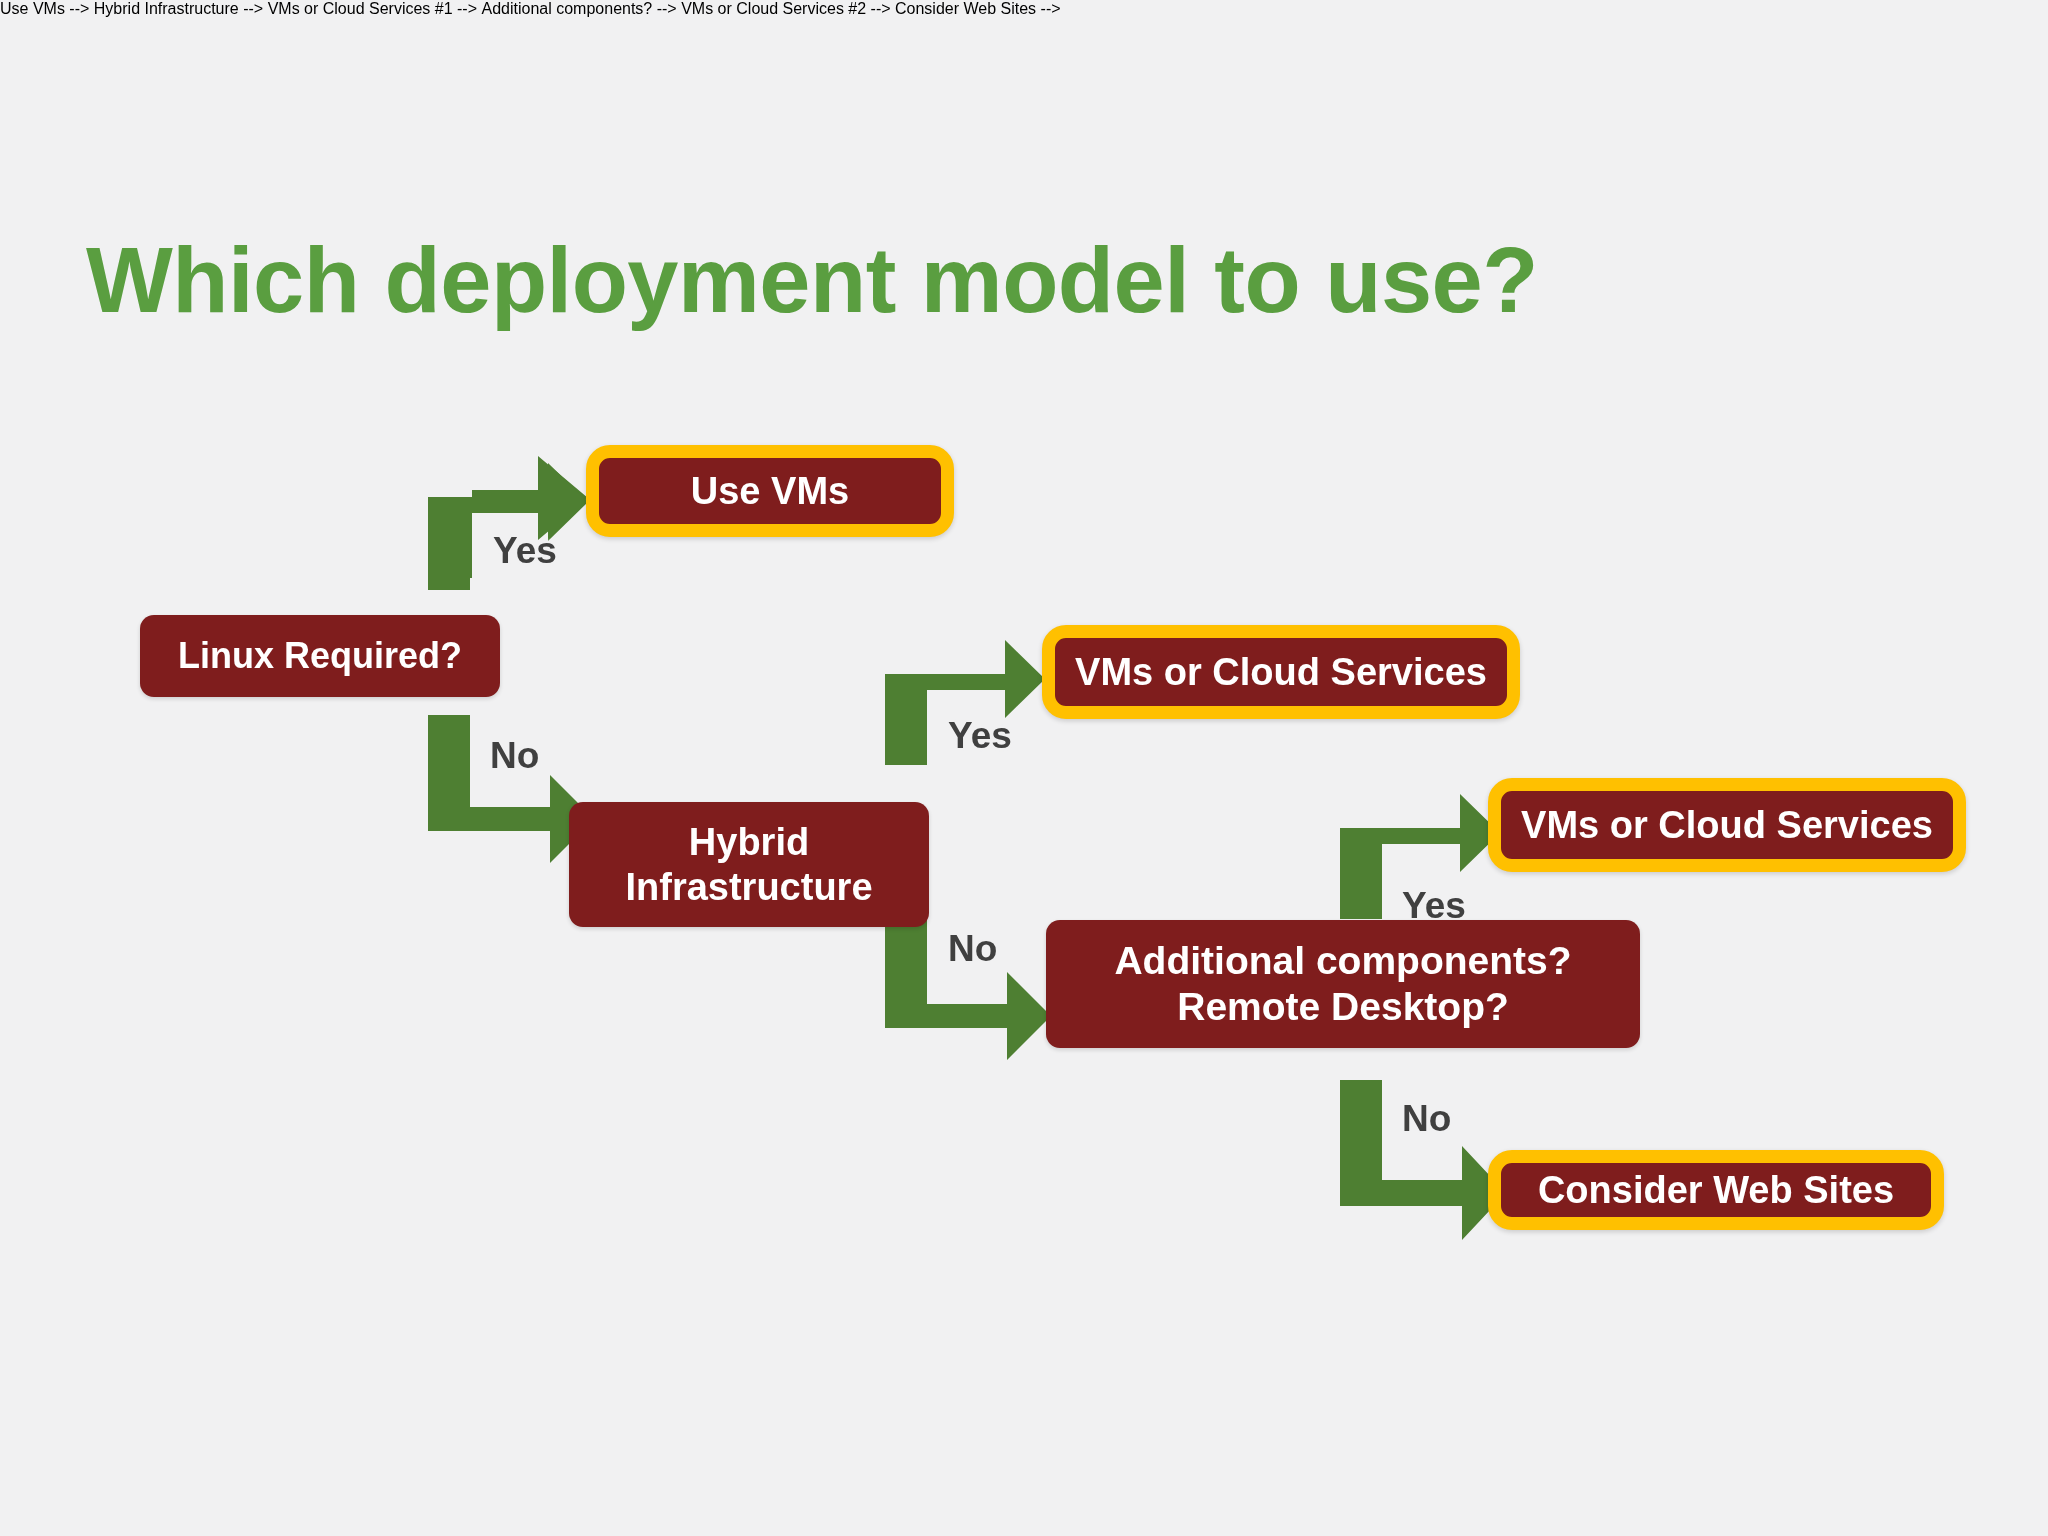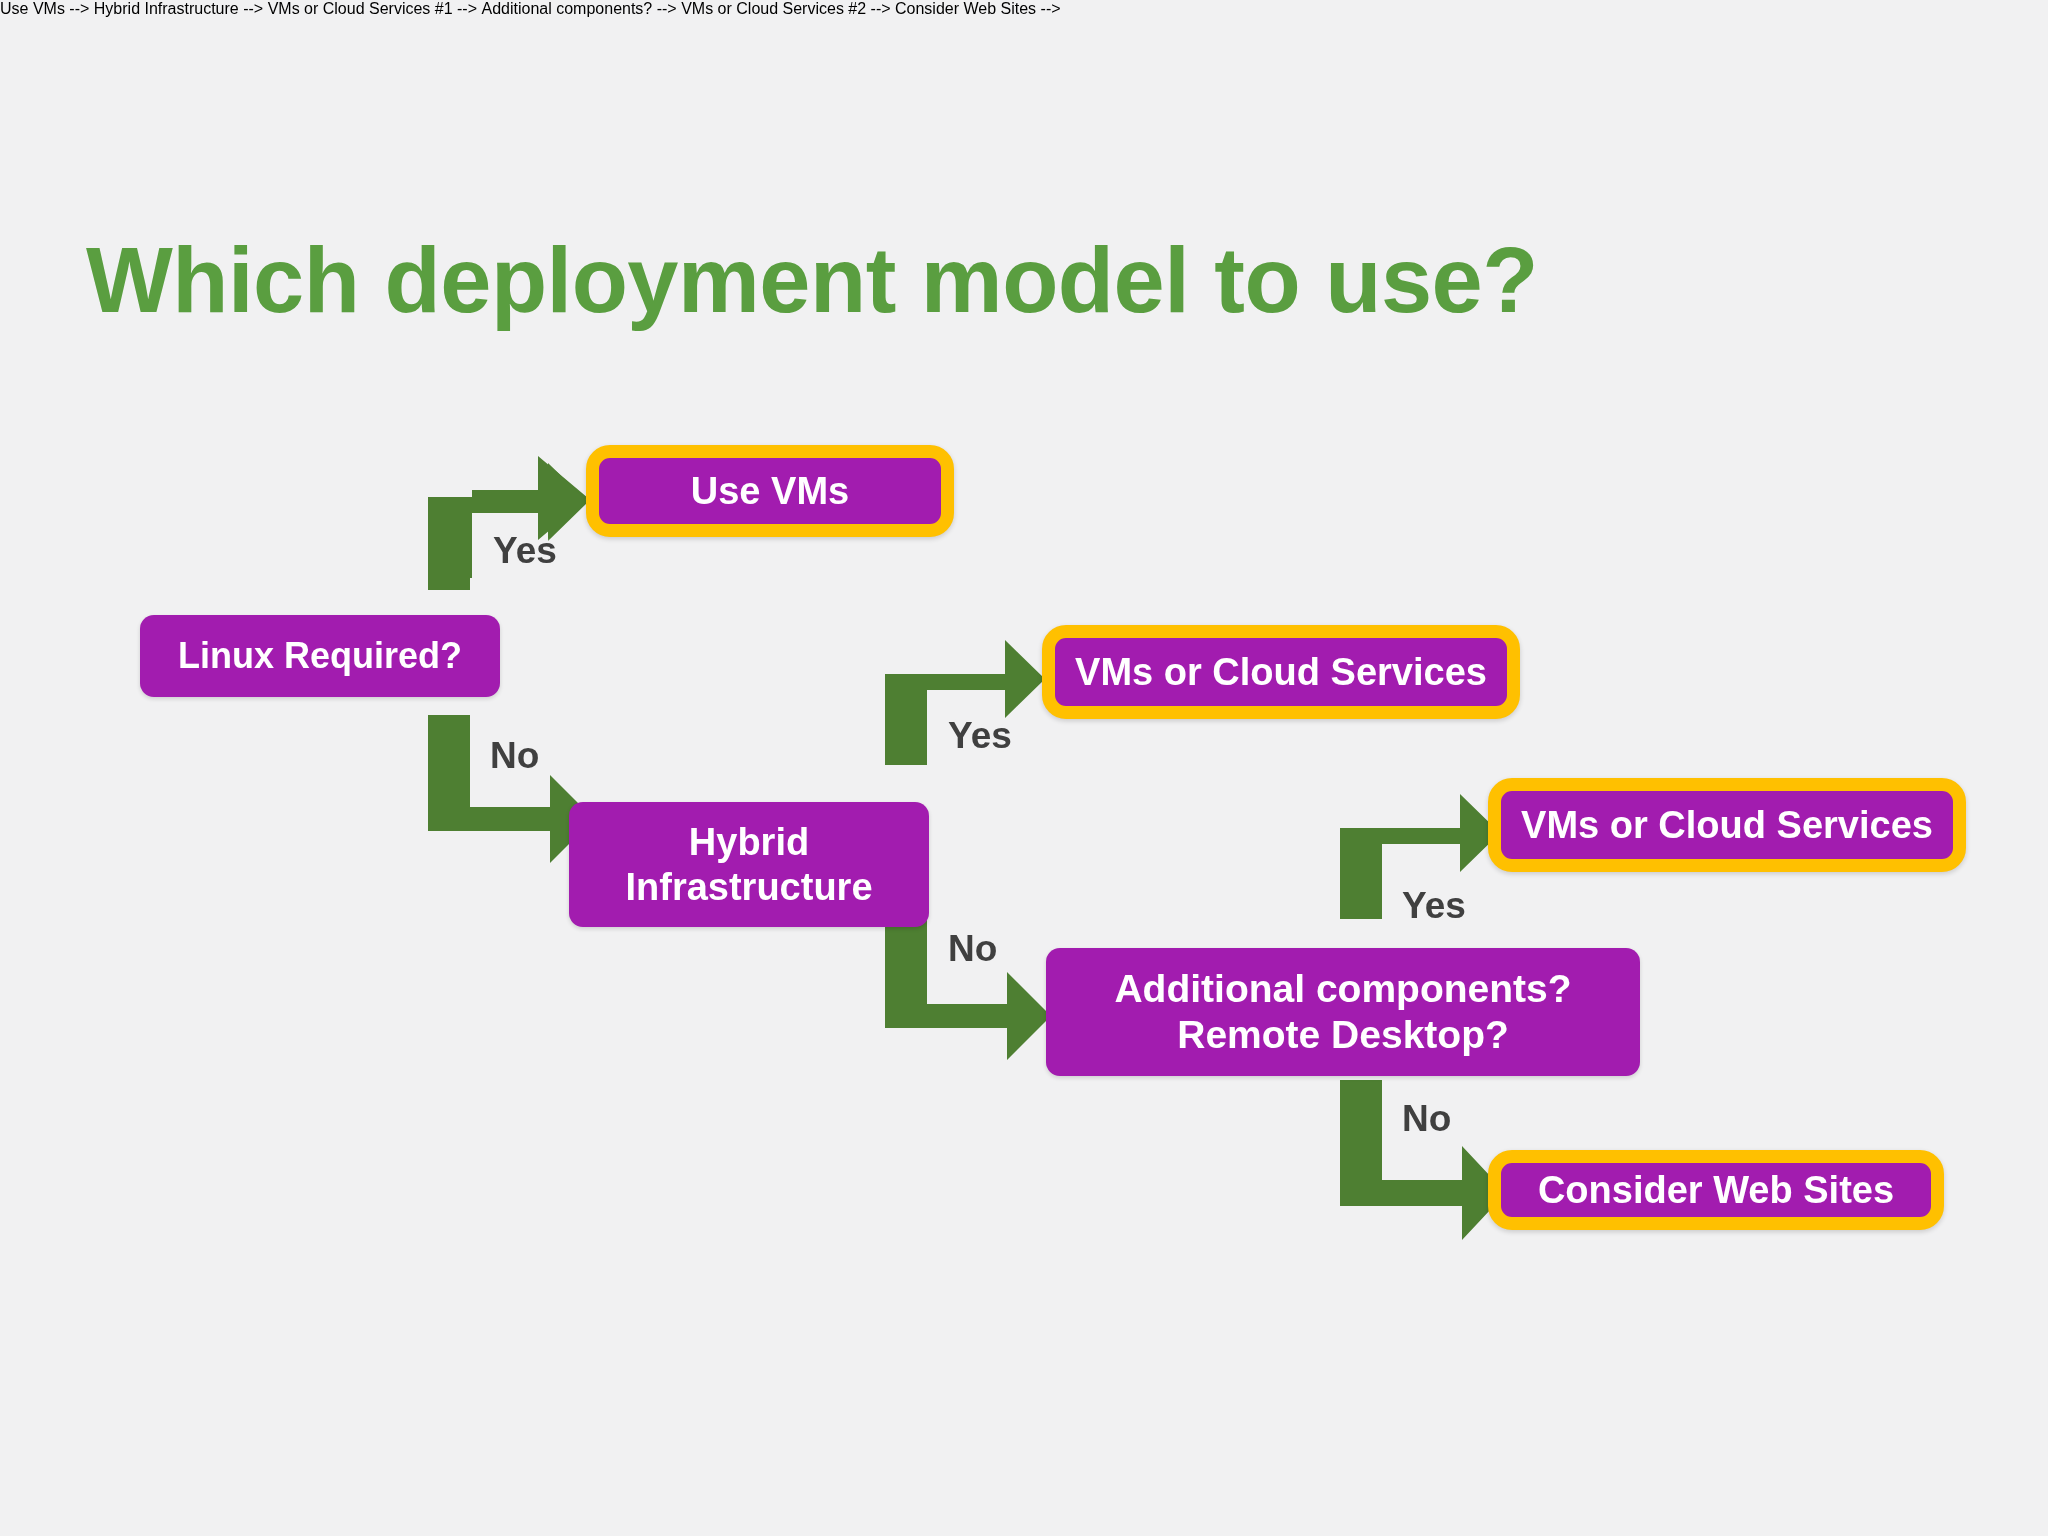--- a/index.html
+++ b/index.html
@@ -38,21 +38,21 @@
   
   .node {
     position: absolute;
     box-sizing: border-box;
     display: flex;
     align-items: center;
     justify-content: center;
     text-align: center;
     color: #ffffff;
     font-weight: bold;
-    background: #a21caf;
+    background: #7f1d1d;
     border-radius: 14px;
     line-height: 1.18;
     padding: 4px 18px;
     box-shadow: 0 2px 4px rgba(0,0,0,0.14);
   }
   .node.highlight {
     border: 13px solid #ffc000;
     border-radius: 24px;
     padding: 4px 14px;
     box-shadow: 0 2px 5px rgba(0,0,0,0.16);
@@ -155,21 +155,21 @@
 
   
   <div class="node" style="left:569px; top:802px; width:360px; height:125px; font-size:38px;">
     <span class="node-text">
       <span>Hybrid</span><br>
       <span>Infrastructure</span>
     </span>
   </div>
 
   
-  <div class="node" style="left:1046px; top:948px; width:594px; height:128px; font-size:39px;">
+  <div class="node" style="left:1046px; top:920px; width:594px; height:128px; font-size:39px;">
     <span class="node-text">
       <span>Additional components?</span><br>
       <span>Remote Desktop?</span>
     </span>
   </div>
 
   
   <div class="node highlight" style="left:1488px; top:1150px; width:456px; height:80px; font-size:38px;">
     <span class="node-text">Consider Web Sites</span>
   </div>

